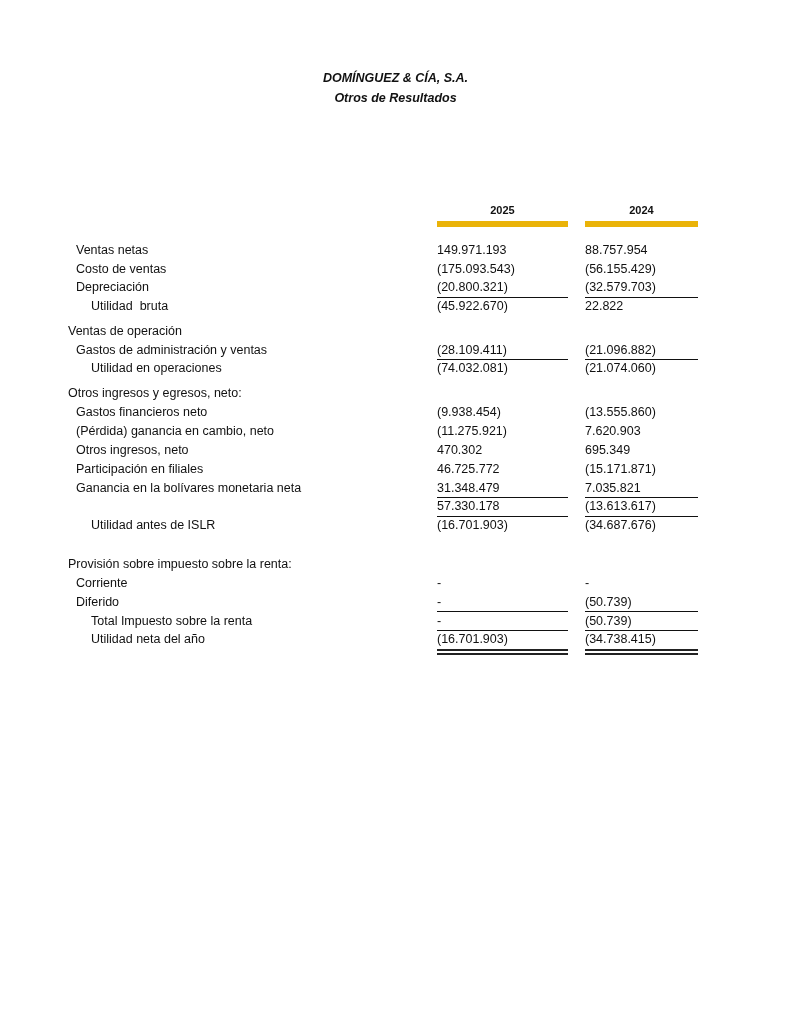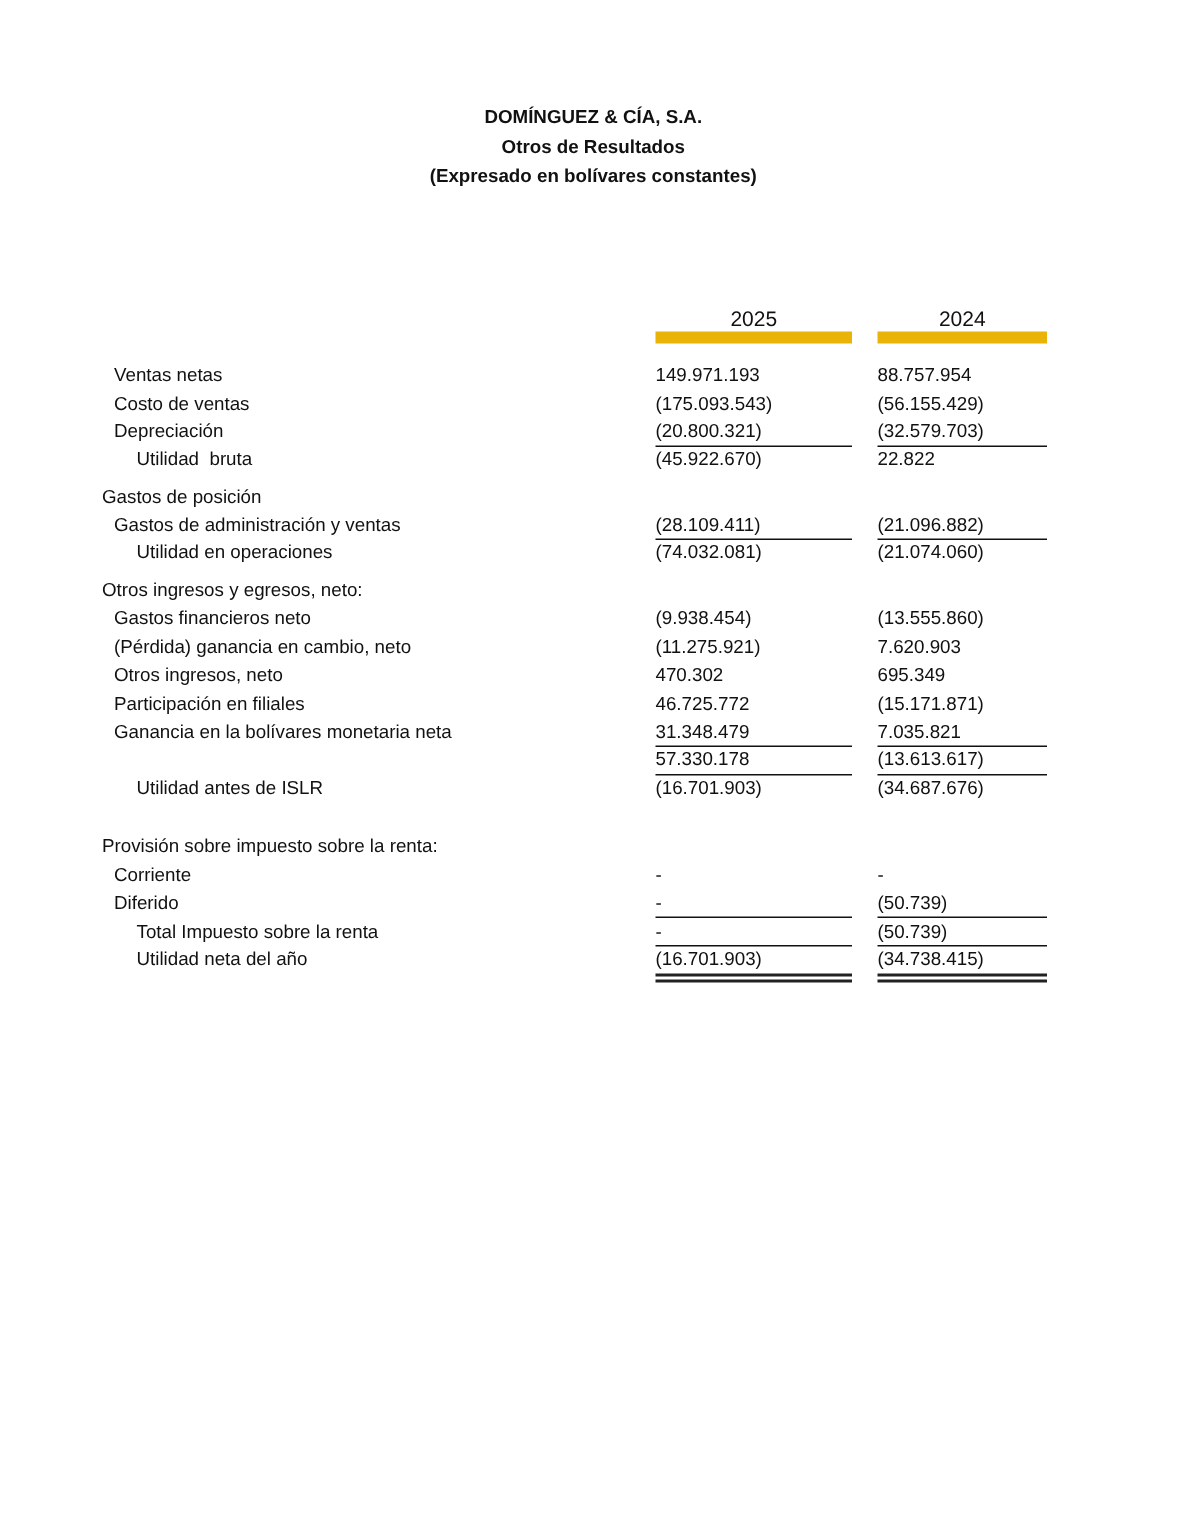--- a/index.html
+++ b/index.html
@@ -1,22 +1,22 @@
 <!DOCTYPE html>
 <html><head>
   <meta charset="utf-8">
   <style>
     html, body { margin: 0; padding: 0; background: #ffffff; }
     body { width: 791px; height: 1024px; position: relative; overflow: hidden;
            font-family: "Liberation Sans", sans-serif; color: #111; }
     .header { position: absolute; top: 69px; left: 0; width: 791px; text-align: center;
               font-weight: bold; font-size: 12.5px; line-height: 19.5px; }
-    .header div { white-space: nowrap; }
-    .colhead { position: absolute; top: 204px; font-weight: normal; font-size: 14px;
-               text-align: center; height: 17px; border-bottom: 8px solid #eab308; }
+    .header div { white-space: nowrap; font-style: italic; }
+    .colhead { position: absolute; top: 204px; font-weight: bold; font-size: 11px;
+               text-align: center; height: 17px; border-bottom: 6px solid #eab308; }
     .c1 { left: 437px; width: 131px; }
     .c2 { left: 585px; width: 113px; }
     .row { position: absolute; left: 0; width: 712px; height: 19px; font-size: 12.5px; }
     .row .label { position: absolute; top: 0; white-space: nowrap; }
     .row .v { position: absolute; top: 0; text-align: left; white-space: nowrap; }
     .row .v1 { left: 437px; width: 131px; }
     .row .v2 { left: 585px; width: 113px; }
     .ind1 { left: 76px; }
     .ind0 { left: 68px; }
     .ind2 { left: 91px; }
@@ -25,21 +25,20 @@
     .l1 { left: 437px; width: 131px; }
     .l2 { left: 585px; width: 113px; }
     .dbl { position: absolute; height: 2px; border-top: 2px solid #222; border-bottom: 2px solid #222; }
   </style>
 </head>
 <body>
 
 <div class="header">
   <div>DOMÍNGUEZ &amp; CÍA, S.A.</div>
   <div>Otros de Resultados</div>
-  <div>(Expresado en bolívares constantes)</div>
 </div>
 
 <div class="colhead c1">2025</div>
 <div class="colhead c2">2024</div>
 
 <div class="row" style="top:243px">
   <span class="label ind1">Ventas netas</span>
   <span class="v v1" style="padding-right:0"><span>149.971.193</span>&nbsp;</span>
   <span class="v v2"><span>88.757.954</span>&nbsp;</span>
 </div>
@@ -58,21 +57,21 @@
 <div class="line l1" style="top:297px"></div>
 <div class="line l2" style="top:297px"></div>
 
 <div class="row bold" style="top:299px">
   <span class="label ind2" style="white-space:pre">Utilidad  bruta</span>
   <span class="v v1">(45.922.670)</span>
   <span class="v v2"><span>22.822</span>&nbsp;</span>
 </div>
 
 <div class="row bold" style="top:324px">
-  <span class="label ind0">Gastos de posición</span>
+  <span class="label ind0">Ventas de operación</span>
 </div>
 <div class="row" style="top:343px">
   <span class="label ind1">Gastos de administración y ventas</span>
   <span class="v v1">(28.109.411)</span>
   <span class="v v2">(21.096.882)</span>
 </div>
 <div class="line l1" style="top:359px"></div>
 <div class="line l2" style="top:359px"></div>
 <div class="row" style="top:361px">
   <span class="label ind2 bold">Utilidad en operaciones</span>

